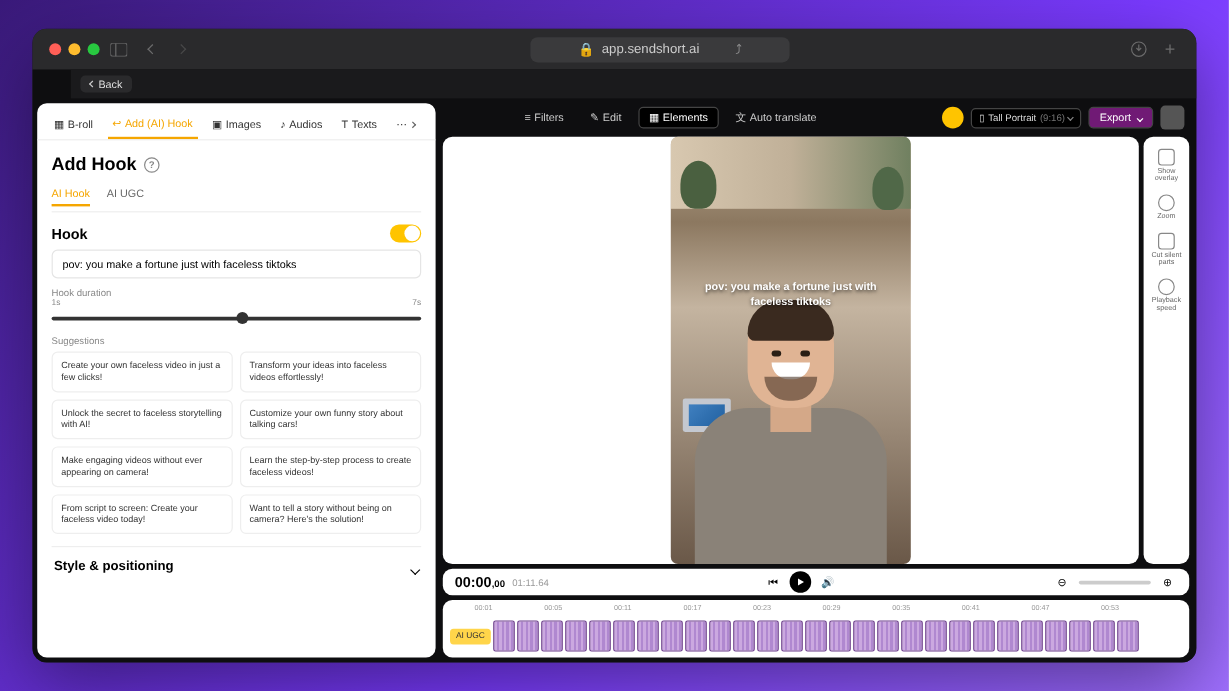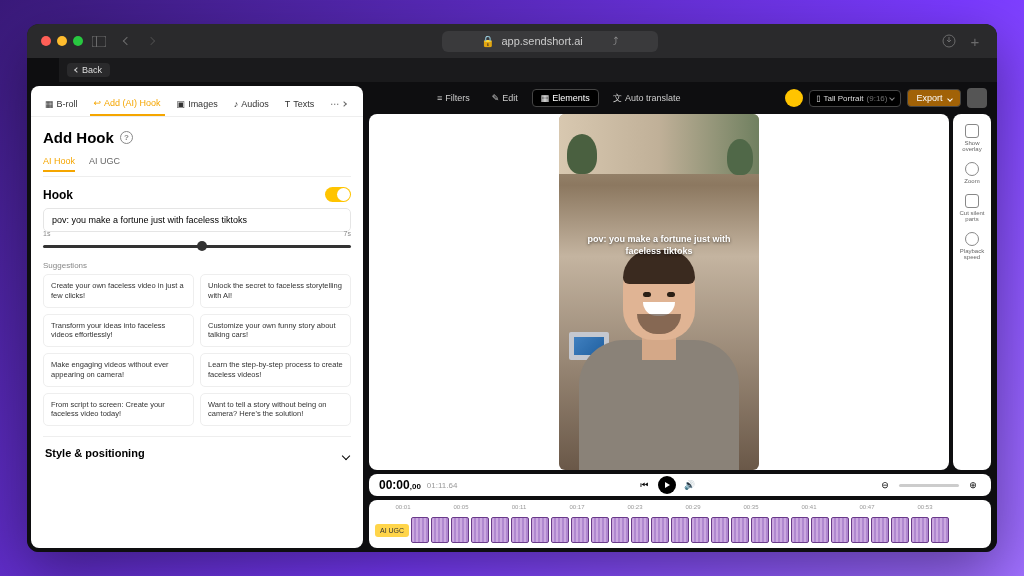--- a/index.html
+++ b/index.html
@@ -57,21 +57,21 @@
   .sugg{ border:1px solid #eee; border-radius:5px; padding:6px 7px; font-size:7.5px; color:#333; line-height:1.3; min-height:28px;}
   .expander{ display:flex; justify-content:space-between; align-items:flex-end; padding:10px 2px; font-size:11px; font-weight:600; border-top:1px solid #eee; margin-top:10px;}
 
   .mainarea{ flex:1; display:flex; flex-direction:column; gap:4px;}
   .toolbar{ height:24px; display:flex; align-items:center; gap:6px; padding:0 4px;}
   .tbtn{ padding:3px 8px; font-size:9px; border-radius:4px; color:#ccc; display:flex;align-items:center;gap:3px;}
   .tbtn.active{ background:#000; color:#fff; border:1px solid #444;}
   .tb-spacer{flex:1;}
   .credits{ width:18px;height:18px;background:#ffc400;border-radius:50%;}
   .aspect{ background:#000;border:1px solid #444;border-radius:4px;padding:3px 6px;font-size:8px;color:#ddd;display:flex;align-items:center;gap:3px;}
-  .exportbtn{ background:#a16207;border:1px solid #444;border-radius:4px;padding:3px 8px;font-size:9px;color:#fff;}
+  .exportbtn{ background:#701a75;border:1px solid #444;border-radius:4px;padding:3px 8px;font-size:9px;color:#fff;}
   .avatar{width:20px;height:20px;background:#555;border-radius:4px;}
 
   .stage-wrap{ flex:1; display:flex; gap:4px;}
   .stage{ flex:1; background:#fff; border-radius:8px; display:flex; align-items:center; justify-content:center; position:relative;}
   .canvas{ width:200px; height:356px; border-radius:6px; overflow:hidden; position:relative;
     background: linear-gradient(180deg,#b8a890 0%,#8c7860 20%,#c4b4a0 40%,#6a5848 100%);
   }
   .roomtop{position:absolute;top:0;left:0;right:0;height:60px;
     background: linear-gradient(90deg,#d8c8b0 0%,#c0b098 50%,#708060 100%);}
   .plant1{position:absolute;top:20px;left:8px;width:30px;height:40px;background:#4a6040;border-radius:50% 50% 40% 40%;}
@@ -207,34 +207,35 @@
             <div class="subtab">AI UGC</div>
           </div>
 
           <div class="secrow">
             <div class="seclabel">Hook</div>
             <div class="toggle"></div>
           </div>
 
           <input class="hookinput" value="pov: you make a fortune just with faceless tiktoks" style="">
 
+          <div class="smalllbl">Hook duration</div>
           <div class="slider-lbls">
             <span>1s</span>
             <span>7s</span>
           </div>
           <div class="slider">
             <div class="slider-track"></div>
             <div class="slider-thumb"></div>
           </div>
 
           <div class="smalllbl">Suggestions</div>
           <div class="sugg-grid">
             <div class="sugg">Create your own faceless video in just a few clicks!</div>
+            <div class="sugg">Transform your ideas into faceless videos effortlessly!</div>
             <div class="sugg">Unlock the secret to faceless storytelling with AI!</div>
-            <div class="sugg">Transform your ideas into faceless videos effortlessly!</div>
             <div class="sugg">Customize your own funny story about talking cars!</div>
             <div class="sugg">Make engaging videos without ever appearing on camera!</div>
             <div class="sugg">Learn the step-by-step process to create faceless videos!</div>
             <div class="sugg">From script to screen: Create your faceless video today!</div>
             <div class="sugg">Want to tell a story without being on camera? Here's the solution!</div>
           </div>
 
           <div class="expander">
             <span>Style &amp; positioning</span>
             <span class="chev down"></span>

